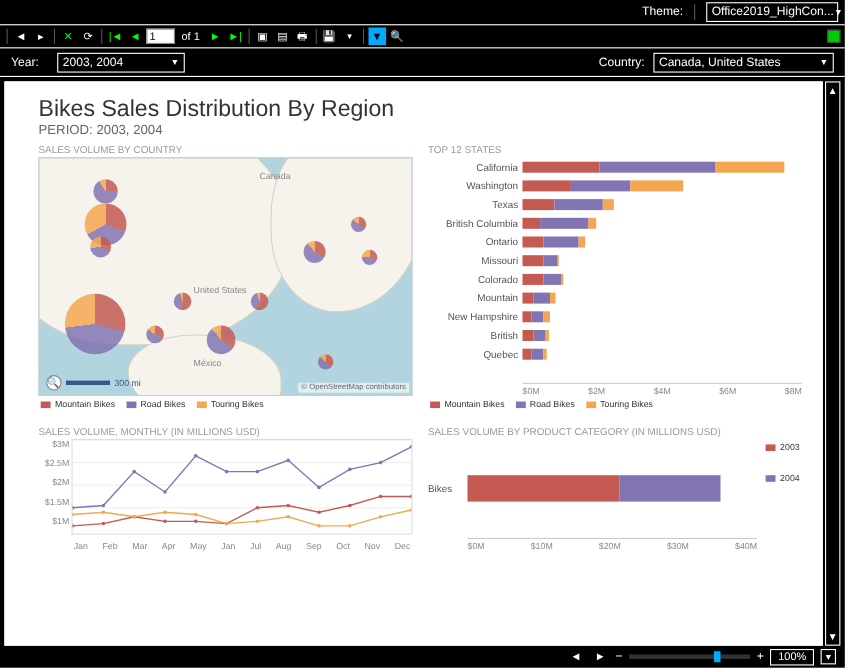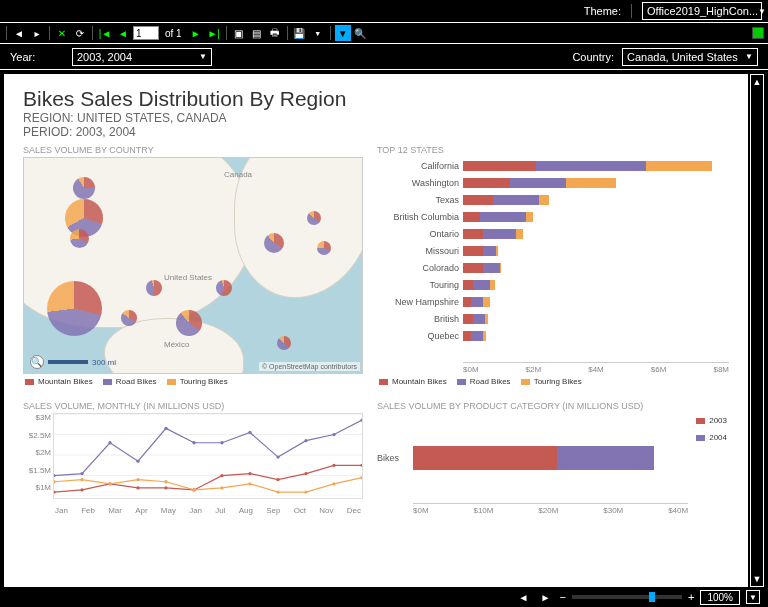--- a/index.html
+++ b/index.html
@@ -12,25 +12,25 @@
 .tbtn { width: 16px; height: 16px; display: inline-flex; align-items: center; justify-content: center; color: #fff; font-size: 10px; cursor: pointer; }
 .tbtn.green { color: #0f0; }
 .tbtn.active { background: #0af; color: #000; }
 .tsep { width: 1px; height: 14px; background: #555; margin: 0 2px; }
 .page-input { width: 26px; height: 14px; background: #fff; border: 1px solid #888; padding: 0 2px; font-size: 10px; }
 .of-n { color: #fff; font-size: 10px; padding: 0 4px; }
 .rec-ind { width: 12px; height: 12px; background: #0c0; margin-left: auto; border: 1px solid #444; }
 .params { height: 26px; border-bottom: 1px solid #fff; display: flex; align-items: center; color: #fff; gap: 8px; padding: 0 10px; font-size: 11px; }
 .param-label { min-width: 34px; }
 .param-select { height: 18px; border: 1px solid #fff; background: #000; color: #fff; padding: 0 4px; display: flex; align-items: center; justify-content: space-between; }
-.sel-year { width: 140px; margin-left: 20px; }
-.sel-country { width: 136px; }
+.sel-year { width: 116px; }
+.sel-country { width: 164px; }
 .params .spacer { flex: 1; }
 .viewer { flex: 1; display: flex; padding: 4px 4px 0 4px; gap: 2px; min-height: 0; }
-.page-wrap { flex: 1; border: 1px solid #fff; background: #fff; overflow: hidden; }
+.page-wrap { flex: 1; border: 1px solid #fff; background: #fff; overflow: hidden; padding-left: 12px; }
 .vscroll { width: 14px; border: 1px solid #fff; display: flex; flex-direction: column; justify-content: space-between; }
 .vscroll .sbtn { height: 14px; color: #fff; display: flex; align-items: center; justify-content: center; font-size: 9px; }
 .status { height: 20px; display: flex; align-items: center; justify-content: flex-end; padding: 0 8px; gap: 6px; color: #fff; }
 .zoom-slider { width: 110px; height: 4px; background: #333; position: relative; }
 .zoom-slider .thumb { width: 6px; height: 10px; background: #0af; position: absolute; top: -3px; left: 70%; }
 .zoom-val { border: 1px solid #fff; padding: 1px 6px; font-size: 10px; }
 .zdrop { border: 1px solid #fff; width: 14px; height: 14px; display: inline-flex; align-items: center; justify-content: center; font-size: 8px; }
 
 
 .page { padding: 12px 18px; width: 100%; height: 100%; display: flex; flex-direction: column; color: #333; }
@@ -46,21 +46,21 @@
 .lbl { position: absolute; font-size: 8px; color: #888; }
 .pie { position: absolute; border-radius: 50%; }
 .map-attr { position: absolute; right: 2px; bottom: 2px; font-size: 7px; color: #666; background: rgba(255,255,255,0.6); padding: 1px 3px; }
 .map-scale { position: absolute; left: 6px; bottom: 4px; display: flex; align-items: center; gap: 4px; }
 .map-scale .zicon { width: 14px; height: 14px; border-radius: 50%; background: #fff; border: 1px solid #888; font-size: 9px; display: flex; align-items: center; justify-content: center; }
 .map-scale .bar { width: 40px; height: 4px; background: #355a8a; }
 .map-scale .txt { font-size: 8px; color: #355a8a; }
 
 
 .legend { display: flex; gap: 10px; padding: 3px 2px; font-size: 8px; }
-.legend.vert { flex-direction: column; gap: 8px; align-items: center; }
+.legend.vert { flex-direction: column; gap: 19px; align-items: center; }
 .li { display: flex; align-items: center; gap: 4px; }
 .sw { width: 9px; height: 6px; }
 .c-mtn { background: #c45a52; }
 .c-road { background: #8274b3; }
 .c-tour { background: #f3a750; }
 .c-2003 { background: #c45a52; }
 .c-2004 { background: #8274b3; }
 
 
 .hbar-chart { flex: 1; display: flex; min-height: 0; }
@@ -138,21 +138,20 @@
     <div class="param-select sel-country">
       <span>Canada, United States</span>
       <span class="chev">▼</span>
     </div>
   </div>
 
   <div class="viewer">
     <div class="page-wrap">
       <div class="page">
         <div class="title">Bikes Sales Distribution By Region</div>
-        <div class="region">REGION: United States, Canada</div>
         <div class="period">PERIOD: 2003, 2004</div>
 
         <div class="content">
 
           <div class="cell">
             <div class="sec-title">SALES VOLUME BY COUNTRY</div>
             <div class="map-area">
               <div class="land" style="left:-30px;top:-40px;width:260px;height:210px;border-radius:40% 60% 55% 45%"></div>
               <div class="land" style="left:210px;top:-30px;width:140px;height:170px;border-radius:50% 40% 60% 45%"></div>
               <div class="land" style="left:80px;top:160px;width:140px;height:80px;border-radius:45% 55% 40% 60%"></div>
@@ -251,21 +250,21 @@
                   </div>
                   <div class="hbar-row">
                     <div class="hbar-label">Colorado</div>
                     <div class="hbar-track">
                       <div class="seg c-mtn" style="width: 7.5%; background: rgb(196, 90, 82);"></div>
                       <div class="seg c-road" style="width: 6.25%; background: rgb(130, 116, 179);"></div>
                       <div class="seg c-tour" style="width: 0.625%; background: rgb(243, 167, 80);"></div>
                     </div>
                   </div>
                   <div class="hbar-row">
-                    <div class="hbar-label">Touring</div>
+                    <div class="hbar-label">Mountain</div>
                     <div class="hbar-track">
                       <div class="seg c-mtn" style="width: 3.75%; background: rgb(196, 90, 82);"></div>
                       <div class="seg c-road" style="width: 6.25%; background: rgb(130, 116, 179);"></div>
                       <div class="seg c-tour" style="width: 1.875%; background: rgb(243, 167, 80);"></div>
                     </div>
                   </div>
                   <div class="hbar-row">
                     <div class="hbar-label">New Hampshire</div>
                     <div class="hbar-track">
                       <div class="seg c-mtn" style="width: 3.125%; background: rgb(196, 90, 82);"></div>

